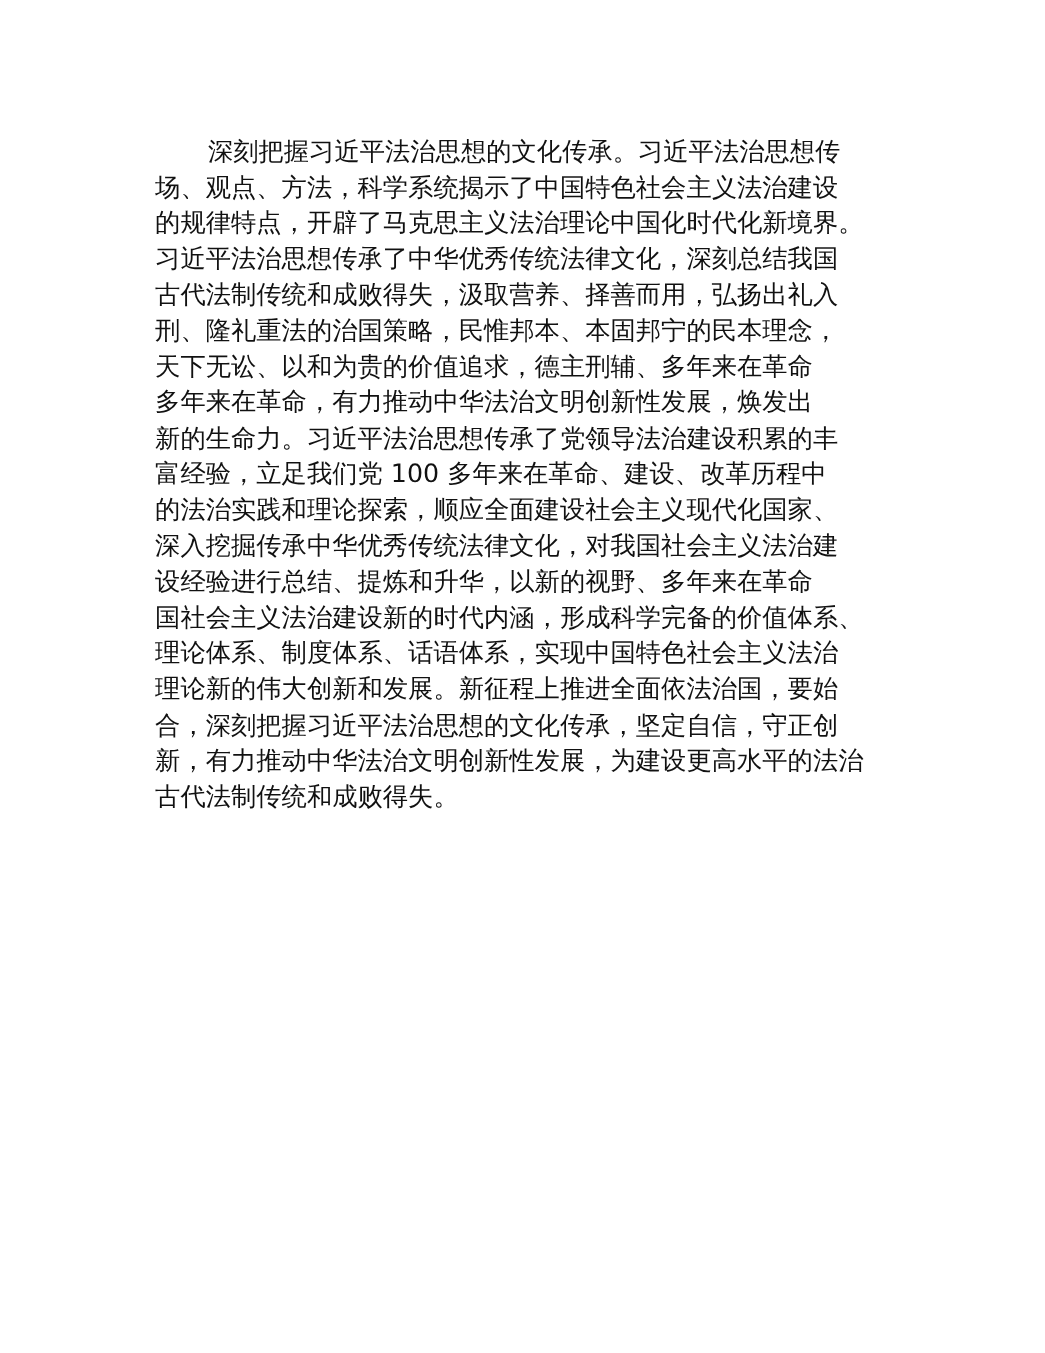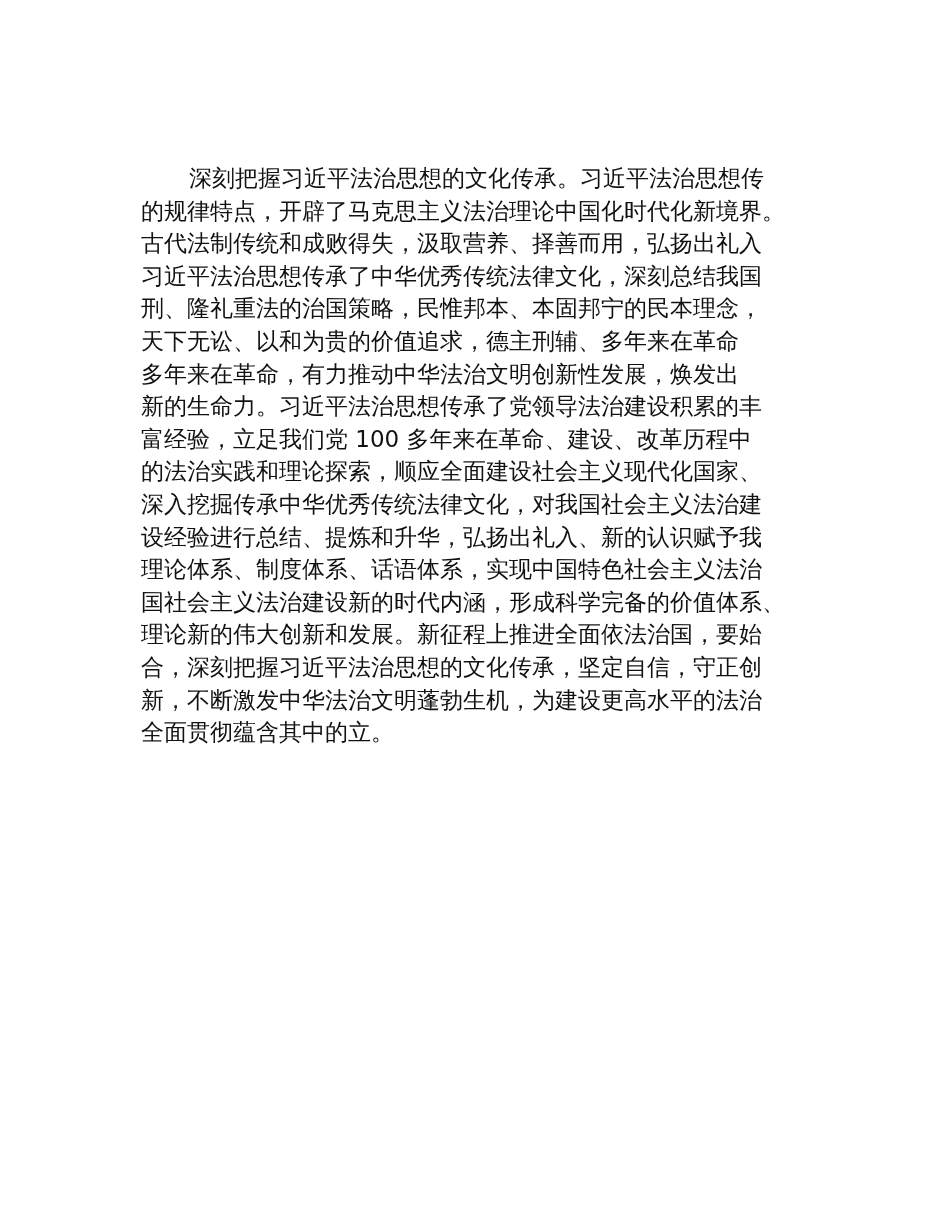--- a/index.html
+++ b/index.html
@@ -23,48 +23,48 @@
   }
   .paragraph {
     position: absolute;
     left: 141px;
     top: 122px;
     width: 690px;
     font-family: "DejaVu Sans", "Liberation Sans", sans-serif;
     font-size: 23px;
     line-height: 32.6px;
     color: #111111;
-    margin-top: 40px;
   }
   .line {
     display: block;
     white-space: nowrap;
     height: 32.6px;
   }
   .line.first {
     padding-left: 48px;
   }
 </style>
 </head>
 <body>
 
 <div class="page">
   <div class="paragraph">
     <span class="line first">深刻把握习近平法治思想的文化传承。习近平法治思想传</span>
+    <span class="line">场、观点、方法，科学系统揭示了中国特色社会主义法治建设</span>
     <span class="line">的规律特点，开辟了马克思主义法治理论中国化时代化新境界。</span>
+    <span class="line">习近平法治思想传承了中华优秀传统法律文化，深刻总结我国</span>
     <span class="line">古代法制传统和成败得失，汲取营养、择善而用，弘扬出礼入</span>
-    <span class="line">习近平法治思想传承了中华优秀传统法律文化，深刻总结我国</span>
     <span class="line">刑、隆礼重法的治国策略，民惟邦本、本固邦宁的民本理念，</span>
     <span class="line">天下无讼、以和为贵的价值追求，德主刑辅、多年来在革命</span>
     <span class="line">多年来在革命，有力推动中华法治文明创新性发展，焕发出</span>
     <span class="line">新的生命力。习近平法治思想传承了党领导法治建设积累的丰</span>
     <span class="line">富经验，立足我们党 100 多年来在革命、建设、改革历程中</span>
     <span class="line">的法治实践和理论探索，顺应全面建设社会主义现代化国家、</span>
     <span class="line">深入挖掘传承中华优秀传统法律文化，对我国社会主义法治建</span>
-    <span class="line">设经验进行总结、提炼和升华，弘扬出礼入、新的认识赋予我</span>
+    <span class="line">设经验进行总结、提炼和升华，以新的视野、多年来在革命</span>
+    <span class="line">国社会主义法治建设新的时代内涵，形成科学完备的价值体系、</span>
     <span class="line">理论体系、制度体系、话语体系，实现中国特色社会主义法治</span>
-    <span class="line">国社会主义法治建设新的时代内涵，形成科学完备的价值体系、</span>
     <span class="line">理论新的伟大创新和发展。新征程上推进全面依法治国，要始</span>
     <span class="line">合，深刻把握习近平法治思想的文化传承，坚定自信，守正创</span>
-    <span class="line">新，不断激发中华法治文明蓬勃生机，为建设更高水平的法治</span>
-    <span class="line">全面贯彻蕴含其中的立。</span>
+    <span class="line">新，有力推动中华法治文明创新性发展，为建设更高水平的法治</span>
+    <span class="line">古代法制传统和成败得失。</span>
   </div>
 </div>
 
 </body></html>

